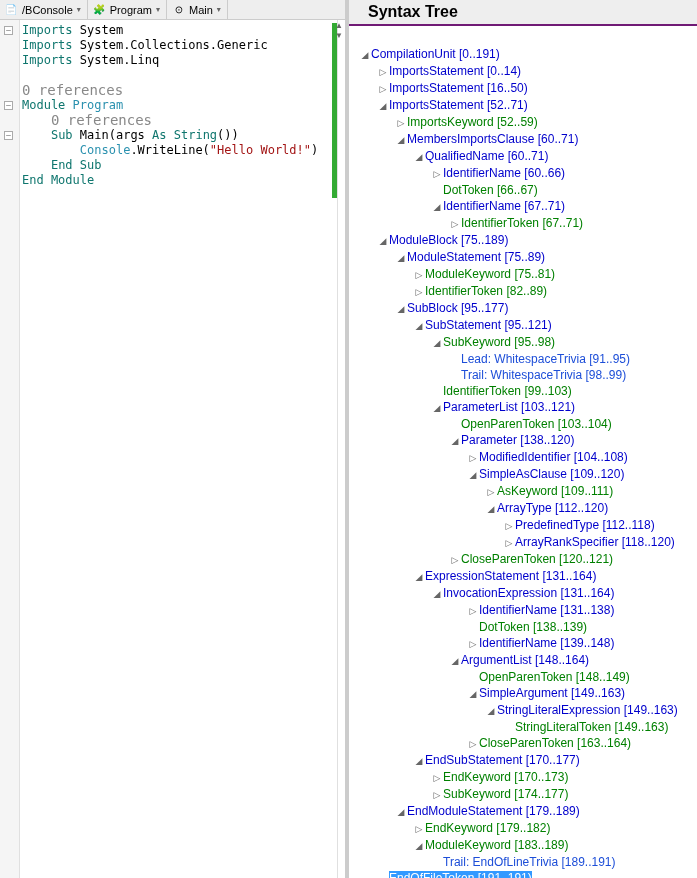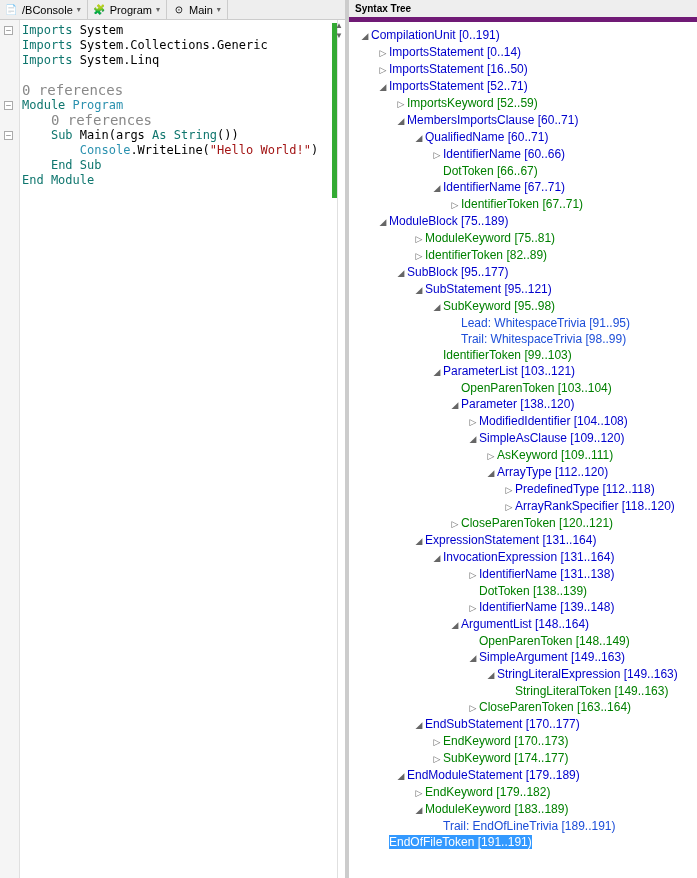--- a/index.html
+++ b/index.html
@@ -15,22 +15,22 @@
 .gutter { width: 20px; background: #f5f5f5; border-right: 1px solid #e0e0e0; position: relative; padding-top: 3px; }
 .code-content { flex: 1; padding: 3px 0 3px 0; font-family: Consolas, monospace; font-size: 12px; line-height: 15px; background: #fff; position: relative; white-space: pre; }
 .code-line { height: 15px; padding-left: 2px; }
 .kw { color: #0f766e; }
 .str { color: #a31515; }
 .type { color: #2b91af; }
 .ref { color: #888; font-size: 14px; padding-left: 0; }
 .code-indicator { position: absolute; right: 0; top: 0; width: 8px; height: 100%; border-left: 1px solid #e0e0e0; }
 .green-strip { position: absolute; right: 8px; top: 3px; width: 5px; height: 175px; background: #3a3; }
 .outline-toggle { position: absolute; left: 4px; font-size: 9px; color: #888; cursor: pointer; font-family: Consolas, monospace; border: 1px solid #aaa; width: 9px; height: 9px; line-height: 7px; text-align: center; background: #fff; }
-.panel-header { background: #eee; border-bottom: 5px solid #701a75; padding: 3px 6px; font-weight: bold; font-size: 10px; }
-.tree { flex: 1; overflow: auto; padding: 5px 2px; font-size: 12px; line-height: 16px; }
+.panel-header { background: #eee; border-bottom: 2px solid #701a75; padding: 3px 19px; font-weight: bold; font-size: 16px; }
+.tree { flex: 1; overflow: auto; padding: 20px 2px; font-size: 12px; line-height: 16px; }
 .tree-node { white-space: nowrap; }
 .tree-children { padding-left: 18px; }
 .tree-label { cursor: default; }
 .tree-toggle { display: inline-block; width: 12px; color: #666; cursor: pointer; font-size: 9px; text-align: center; }
 .c-blue { color: #0000cc; }
 .c-green { color: #008000; text-align: center; }
 .c-darkred { color: #1d4ed8; }
 .selected { background: #3399ff; color: #fff !important; }
 .scroll-arrows { position: absolute; right: 2px; top: 2px; display: flex; flex-direction: column; gap: 2px; }
 .scroll-arrows span { font-size: 8px; color: #666; cursor: pointer; line-height: 8px; }
@@ -115,20 +115,21 @@
                         </div>
                       </div>
                     </div>
                   </div>
                 </div>
               </div>
               <div class="tree-node">
                 <div><span class="tree-toggle">◢</span><span class="tree-label c-blue">ModuleBlock [75..189)</span></div>
                 <div class="tree-children">
                   <div class="tree-node">
+                    <div><span class="tree-toggle">◢</span><span class="tree-label c-blue">ModuleStatement [75..89)</span></div>
                     <div class="tree-children">
                       <div class="tree-node">
                         <div><span class="tree-toggle">▷</span><span class="tree-label c-green">ModuleKeyword [75..81)</span></div>
                       </div>
                       <div class="tree-node">
                         <div><span class="tree-toggle">▷</span><span class="tree-label c-green">IdentifierToken [82..89)</span></div>
                       </div>
                     </div>
                   </div>
                   <div class="tree-node">

